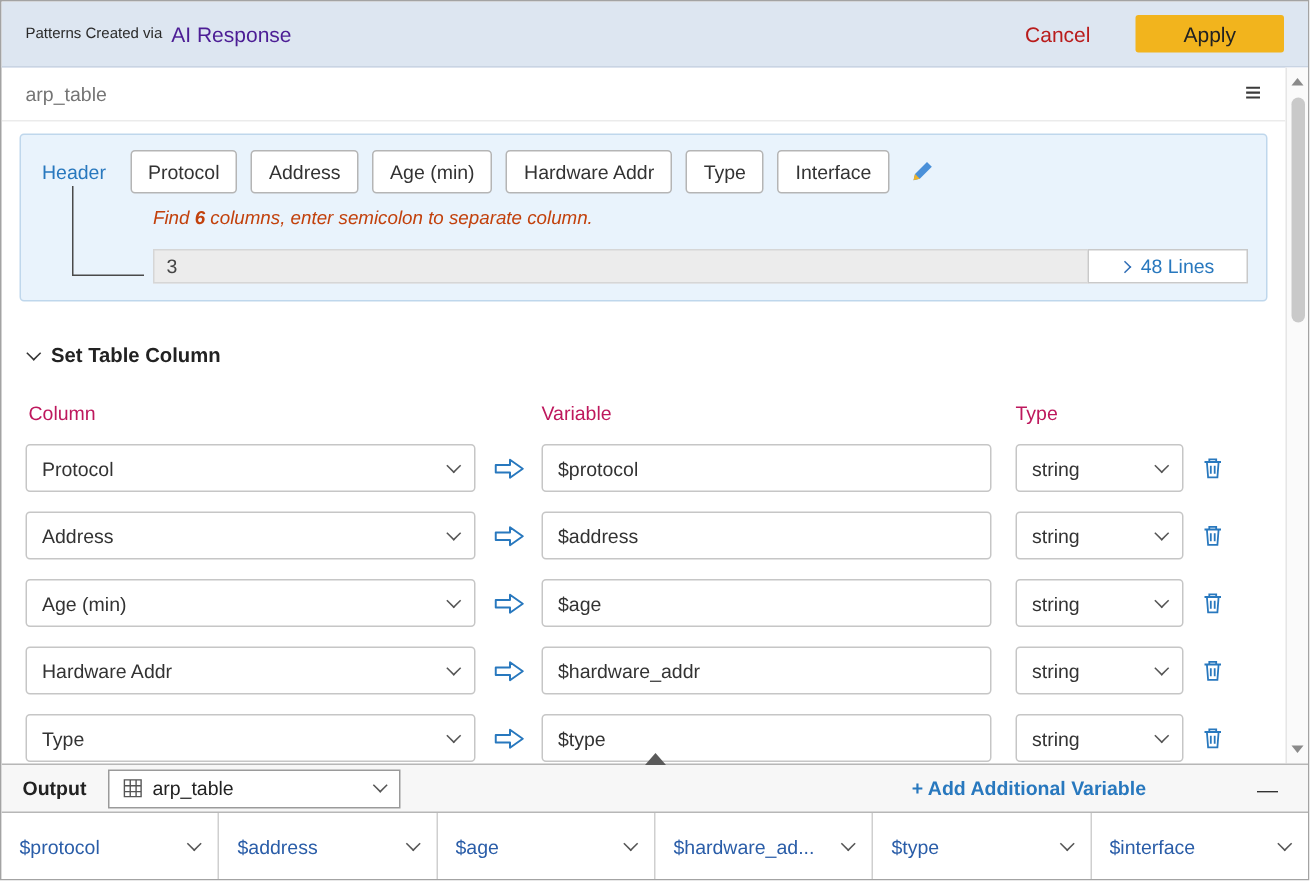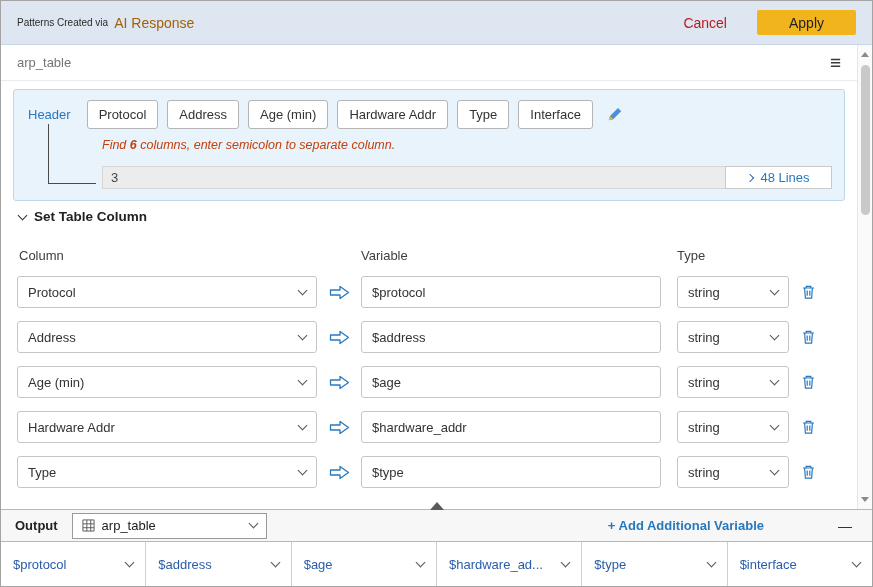--- a/index.html
+++ b/index.html
@@ -3,21 +3,21 @@
 <meta charset="utf-8">
 <style>
   * { margin:0; padding:0; box-sizing:border-box; }
   html,body { width:873px; height:587px; }
   body { font-family:"Liberation Sans", sans-serif; font-size:13px; color:#333; background:#fff; }
   .app { position:relative; width:873px; height:587px; border:1px solid #a3a3a3; background:#fff; overflow:hidden; }
 
   
   .topbar { position:absolute; top:0; left:0; right:0; height:44px; background:#dde6f1; border-bottom:1px solid #c9d4e3; display:flex; align-items:center; padding:0 16px; }
   .topbar .title { font-size:10px; color:#2b2b2b; }
-  .topbar .title-link { font-size:14px; color:#a16207; margin-left:6px; cursor:pointer; }
+  .topbar .title-link { font-size:14px; color:#4c1d95; margin-left:6px; cursor:pointer; }
   .topbar .spacer { flex:1; }
   .cancel-link { color:#b91c1c; font-size:14px; margin-right:30px; cursor:pointer; }
   .apply-btn { background:#f2b41d; border:none; border-radius:2px; height:25px; padding:0 32px; font-size:14px; color:#222; font-family:inherit; cursor:pointer; }
 
   
   .content { position:absolute; top:44px; left:0; right:0; bottom:77px; display:flex; }
   .main { flex:1; overflow:hidden; position:relative; }
 
   
   .table-title-row { height:36px; display:flex; align-items:center; padding:0 16px; border-bottom:1px solid #ebebeb; }
@@ -38,25 +38,25 @@
   .line-no { color:#444; margin-right:16px; font-size:13px; }
   .tokens { display:flex; align-items:center; min-width:0; }
   .token { background:#fbd7dc; color:#c03a48; border:1px solid #df93a0; border-bottom:2px solid #5b7fd7; padding:1px 4px; font-size:12.5px; white-space:nowrap; cursor:pointer; }
   .tokens .token + .token { margin-left:6px; }
   .tokens .token:nth-child(3) { margin-left:64px; }
   .tokens .token:nth-child(4) { margin-left:8px; }
   .lines-box { width:107px; background:#fff; border:1px solid #c9c9c9; margin-left:-1px; display:flex; align-items:center; justify-content:center; color:#2878be; font-size:13px; cursor:pointer; }
   .chev-right { display:inline-block; width:6px; height:6px; border-right:1.5px solid #2f6db5; border-bottom:1.5px solid #2f6db5; transform:rotate(-45deg); margin-right:7px; }
 
   
-  .stc { padding:8px 16px 0 16px; }
+  .stc { padding:28px 16px 0 16px; }
   .stc-title-row { display:flex; align-items:center; cursor:pointer; }
   .chev-down-dark { display:inline-block; width:7px; height:7px; border-right:1.7px solid #333; border-bottom:1.7px solid #333; transform:rotate(45deg); margin:-3px 8px 0 2px; }
   .stc-title { font-weight:bold; font-size:13.5px; color:#222; }
-  .col-headers { display:flex; margin-top:24px; font-size:13px; color:#404040; }
+  .col-headers { display:flex; margin-top:24px; font-size:13px; color:#be185d; }
   .col-headers .h-column { width:344px; padding-left:2px; }
   .col-headers .h-variable { width:316px; }
   .col-headers .h-type { width:112px; }
   .stc-row { display:flex; align-items:center; margin-top:13px; height:32px; }
   .stc-row:first-of-type { margin-top:18px; }
   .select-box { height:32px; border:1px solid #c6c6c6; border-radius:3px; background:#fff; display:flex; align-items:center; justify-content:space-between; padding:0 10px; cursor:pointer; }
   .sel-column { width:300px; }
   .sel-type { width:112px; }
   .sel-chev { display:inline-block; width:7px; height:7px; border-right:1.5px solid #555; border-bottom:1.5px solid #555; transform:rotate(45deg); margin-top:-4px; }
   .map-arrow { width:44px; display:flex; align-items:center; justify-content:center; }

